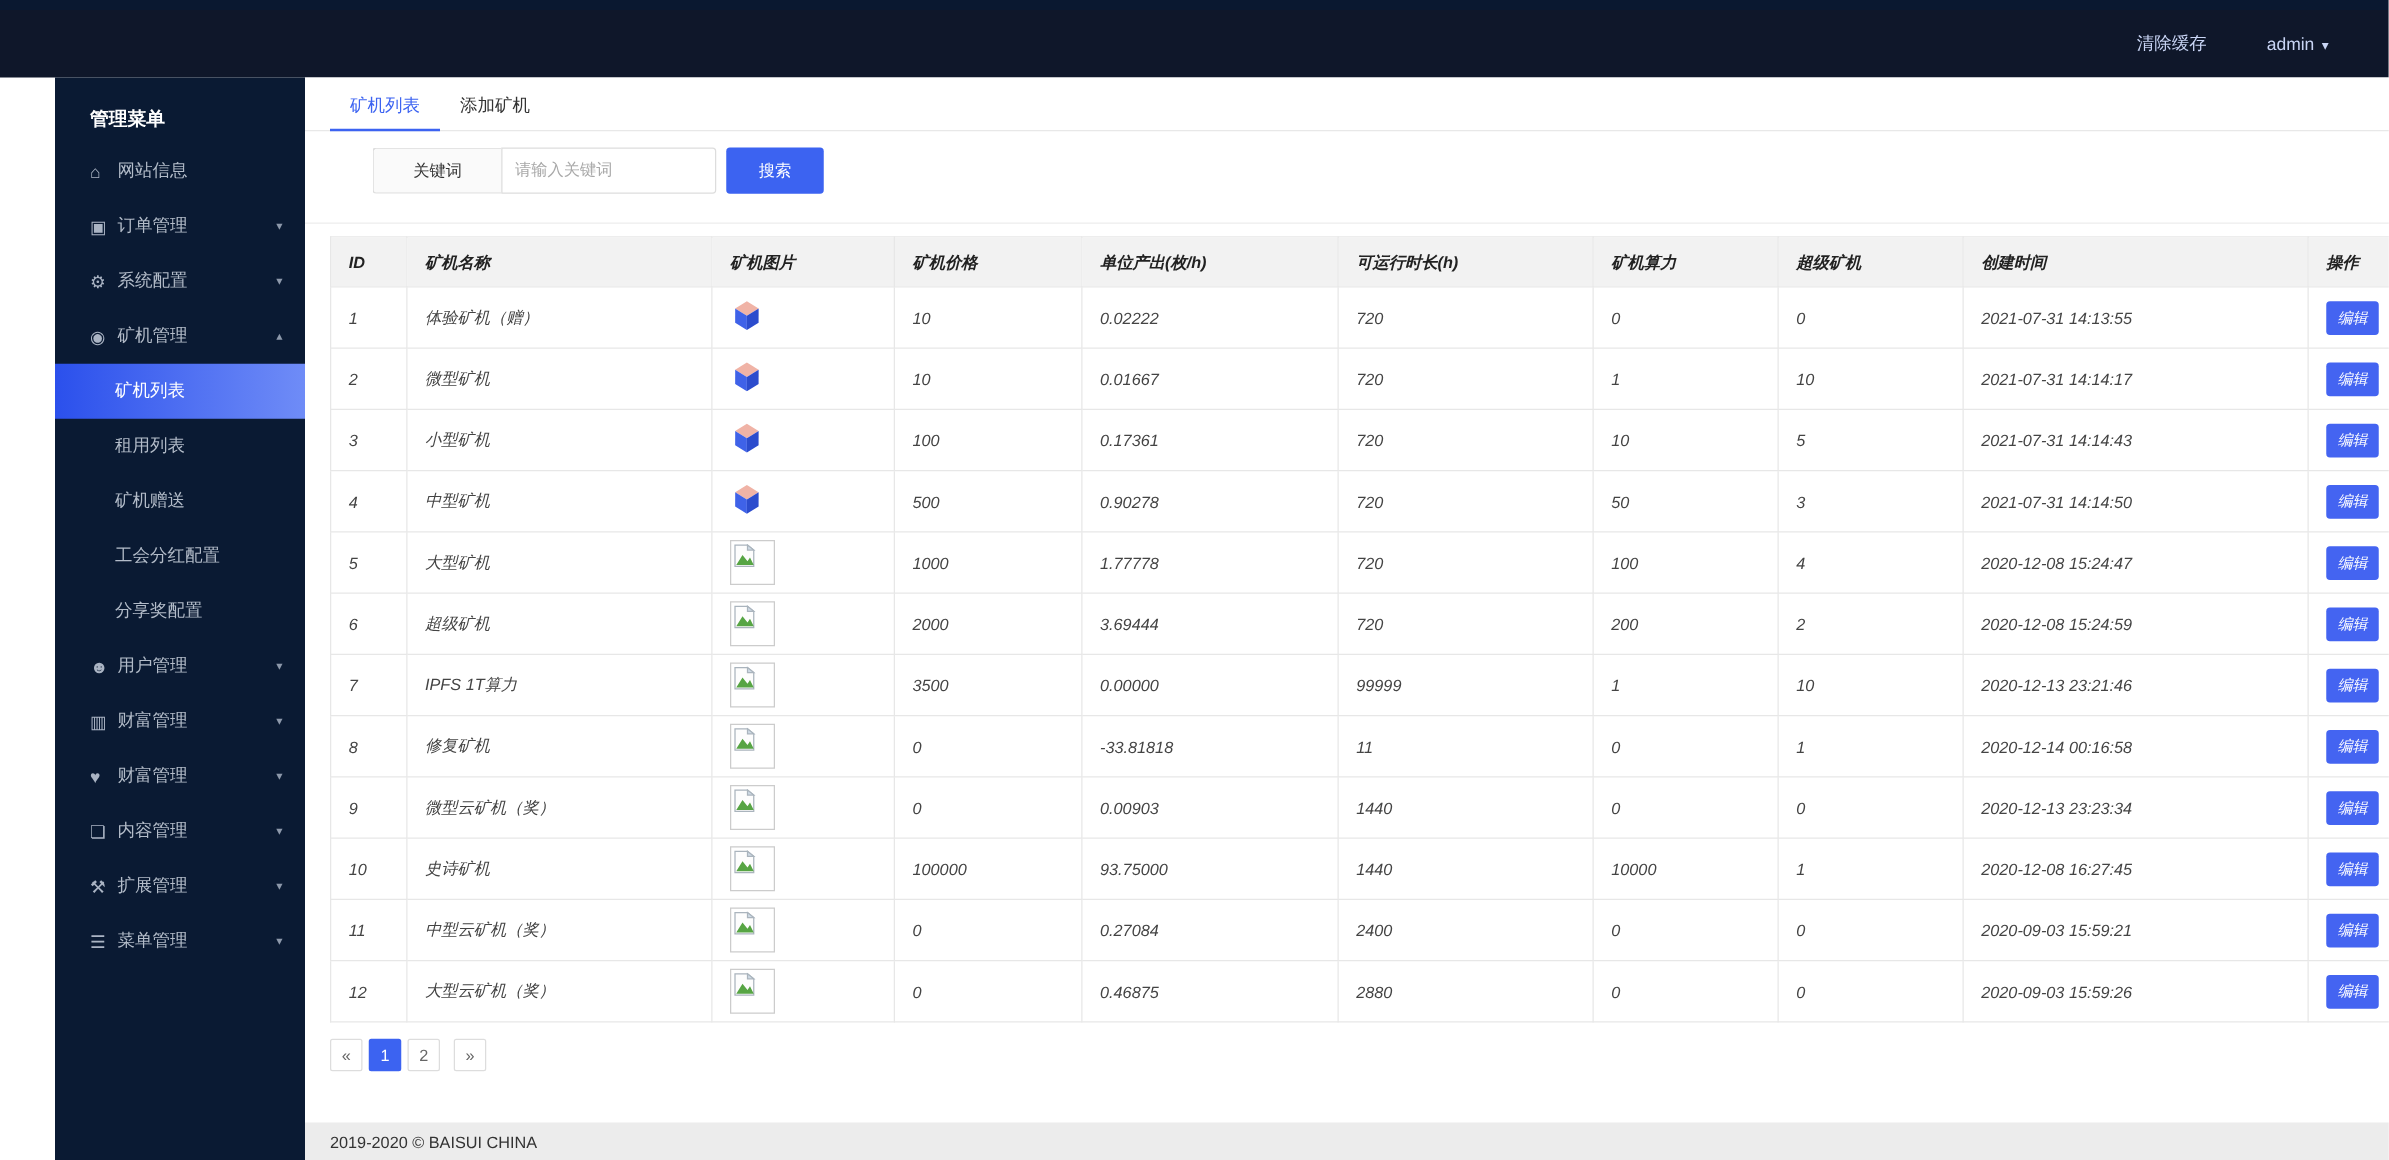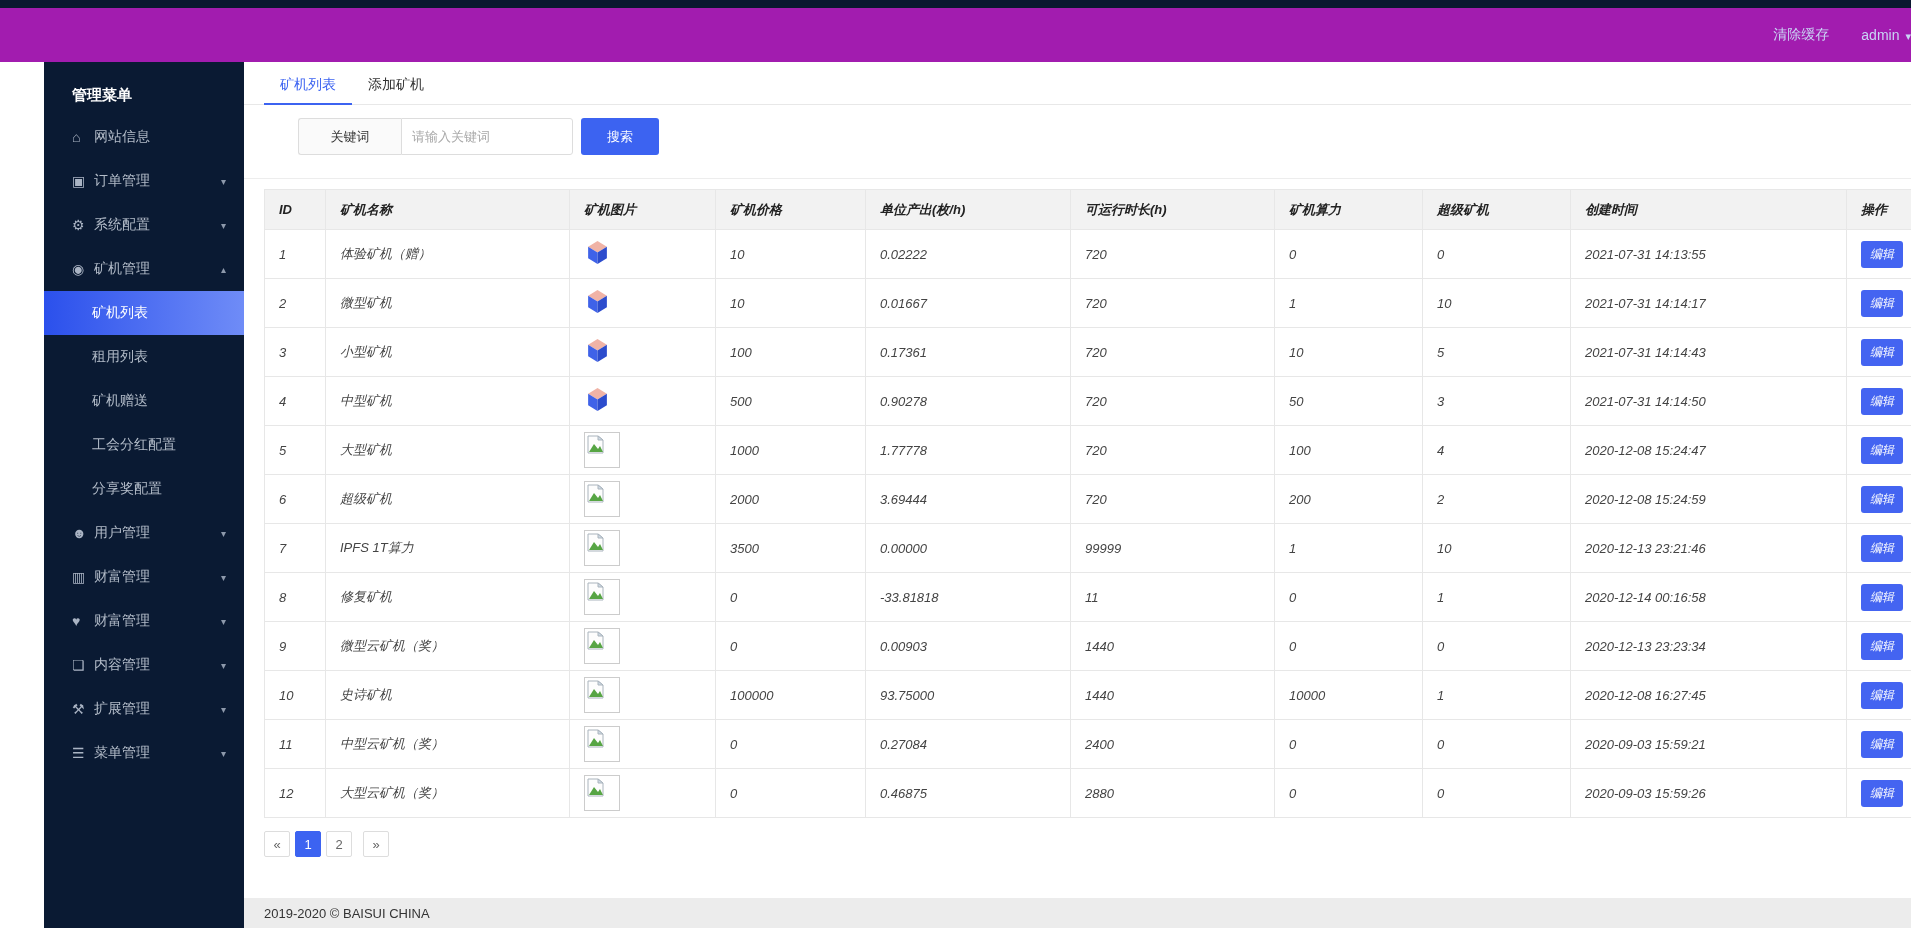--- a/index.html
+++ b/index.html
@@ -1,22 +1,22 @@
 <!DOCTYPE html>
 <html><head>
 <meta charset="utf-8">
 <style>
   * { margin:0; padding:0; box-sizing:border-box; }
   html,body { width:1911px; height:928px; overflow:hidden;
     font-family:"Liberation Sans","DejaVu Sans",sans-serif; }
   body { background:#fff; }
 
   .topstrip { height:8px; background:#0a1830; }
-  .appbar { height:54px; background:#a21caf; display:flex; align-items:center;
-    justify-content:flex-end; gap:32px; }
+  .appbar { height:54px; background:#0f172a; display:flex; align-items:center;
+    justify-content:flex-end; padding-right:48px; gap:48px; }
   .appbar .bar-link { color:#c9d5f5; font-size:14px; cursor:pointer; }
   .appbar .caret { font-size:11px; margin-left:6px; color:#c9d5f5; }
 
   .shell { display:flex; height:866px;margin-left:44px; }
 
   
   .sidebar { width:200px; background:#0a1a33; color:#b3bcc9; flex-shrink:0;
     padding-top:14px; }
   .side-title { color:#ffffff; font-weight:bold; font-size:15px; padding:10px 0 10px 28px; }
   .side-item { height:44px; display:flex; align-items:center; padding:0 18px 0 28px;
@@ -37,21 +37,21 @@
   .tab.active { color:#3c63f1; }
   .tab.active::after { content:""; position:absolute; left:0; right:0; bottom:-1px;
     height:2px; background:#3c63f1; }
 
   .search-row { display:flex; margin:13px 0 0 20px; height:37px;padding-left:34px; }
   .kw-label { width:103px; background:#fafafa; border:1px solid #ddd; border-right:none;
     display:flex; align-items:center; justify-content:center; font-size:13px; color:#333;
     border-radius:3px 0 0 3px; }
   .kw-input { width:172px; border:1px solid #ddd; padding:0 10px; font-size:13px;
     color:#333; outline:none; border-radius:0 3px 3px 0;
-    font-family:Liberation Sans, sans-serif; }
+    font-family:Liberation Mono, monospace; }
   .kw-input::placeholder { color:#a9a9a9; }
   .search-btn { margin-left:8px; width:78px; background:#3c63f1; color:#fff; border:none;
     font-size:13px; border-radius:3px; cursor:pointer;
     font-family:"Liberation Sans","DejaVu Sans",sans-serif; }
 
   .divider { border-top:1px solid #ededed; margin-top:23px; }
 
   table.grid { border-collapse:collapse; table-layout:fixed; margin:10px 0 0 20px;
     width:1682px; font-size:13px; color:#444;font-style:italic; }
   table.grid th, table.grid td { border:1px solid #e7e7e7; text-align:left;

